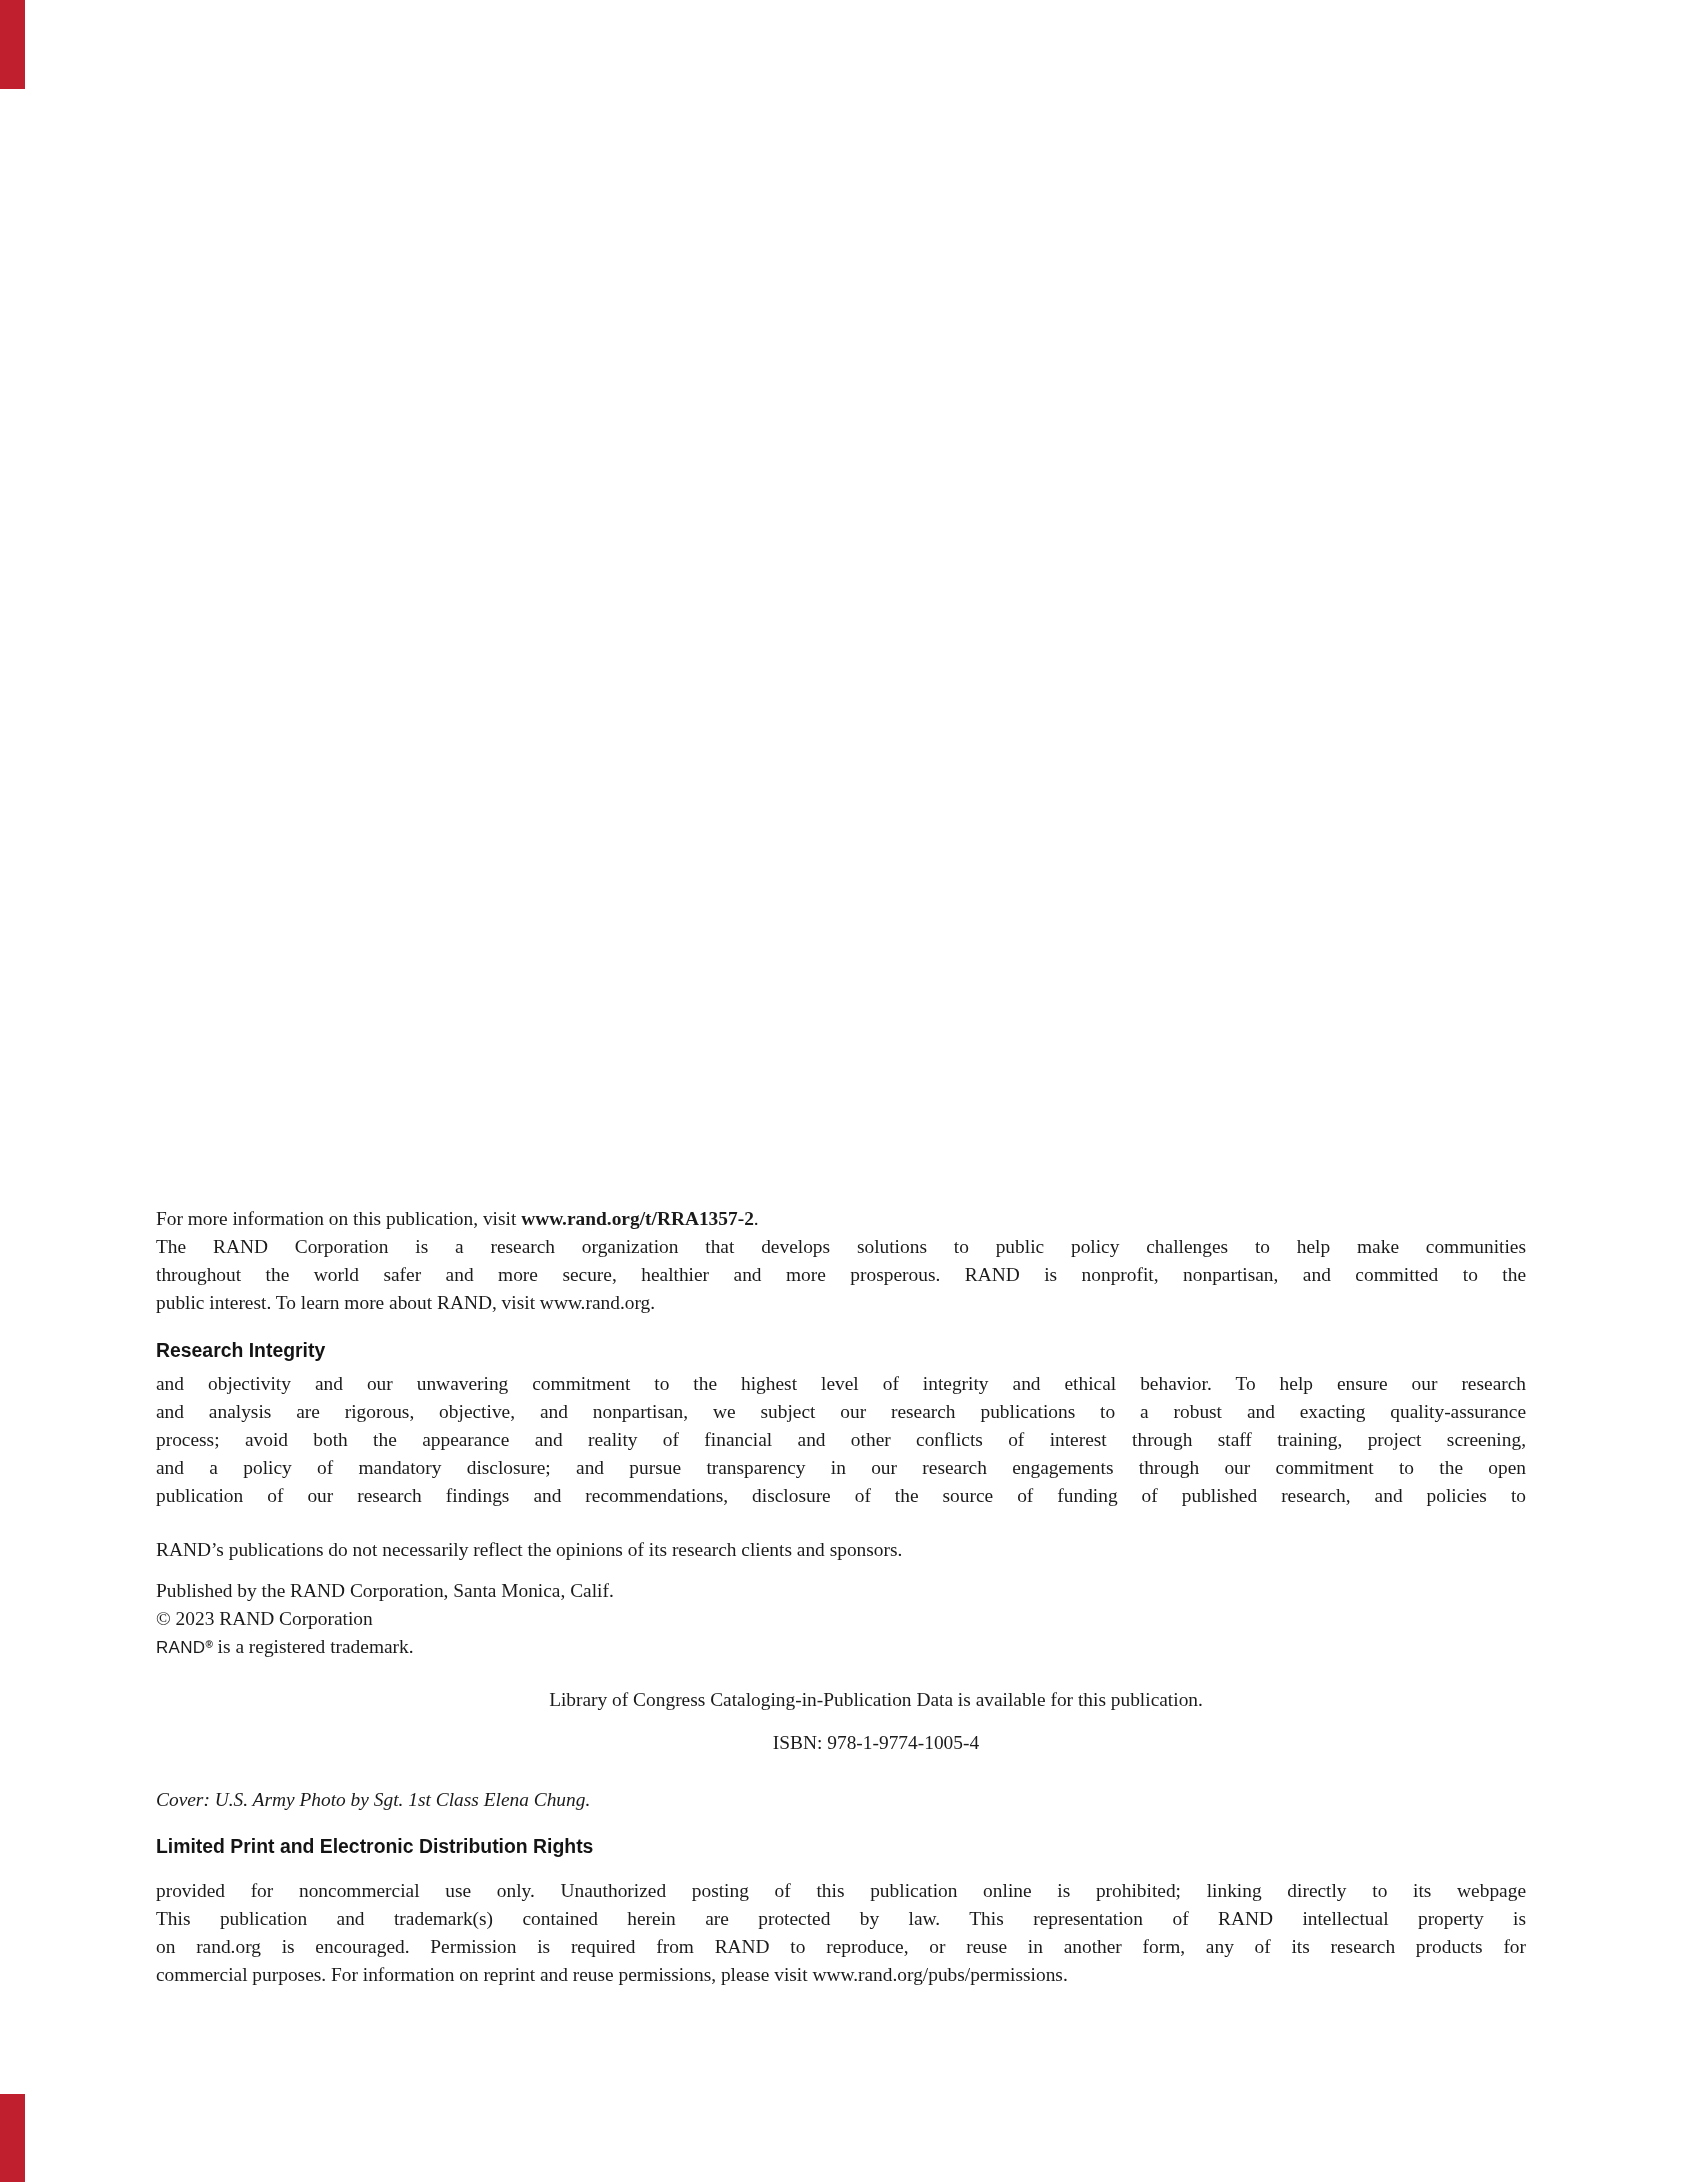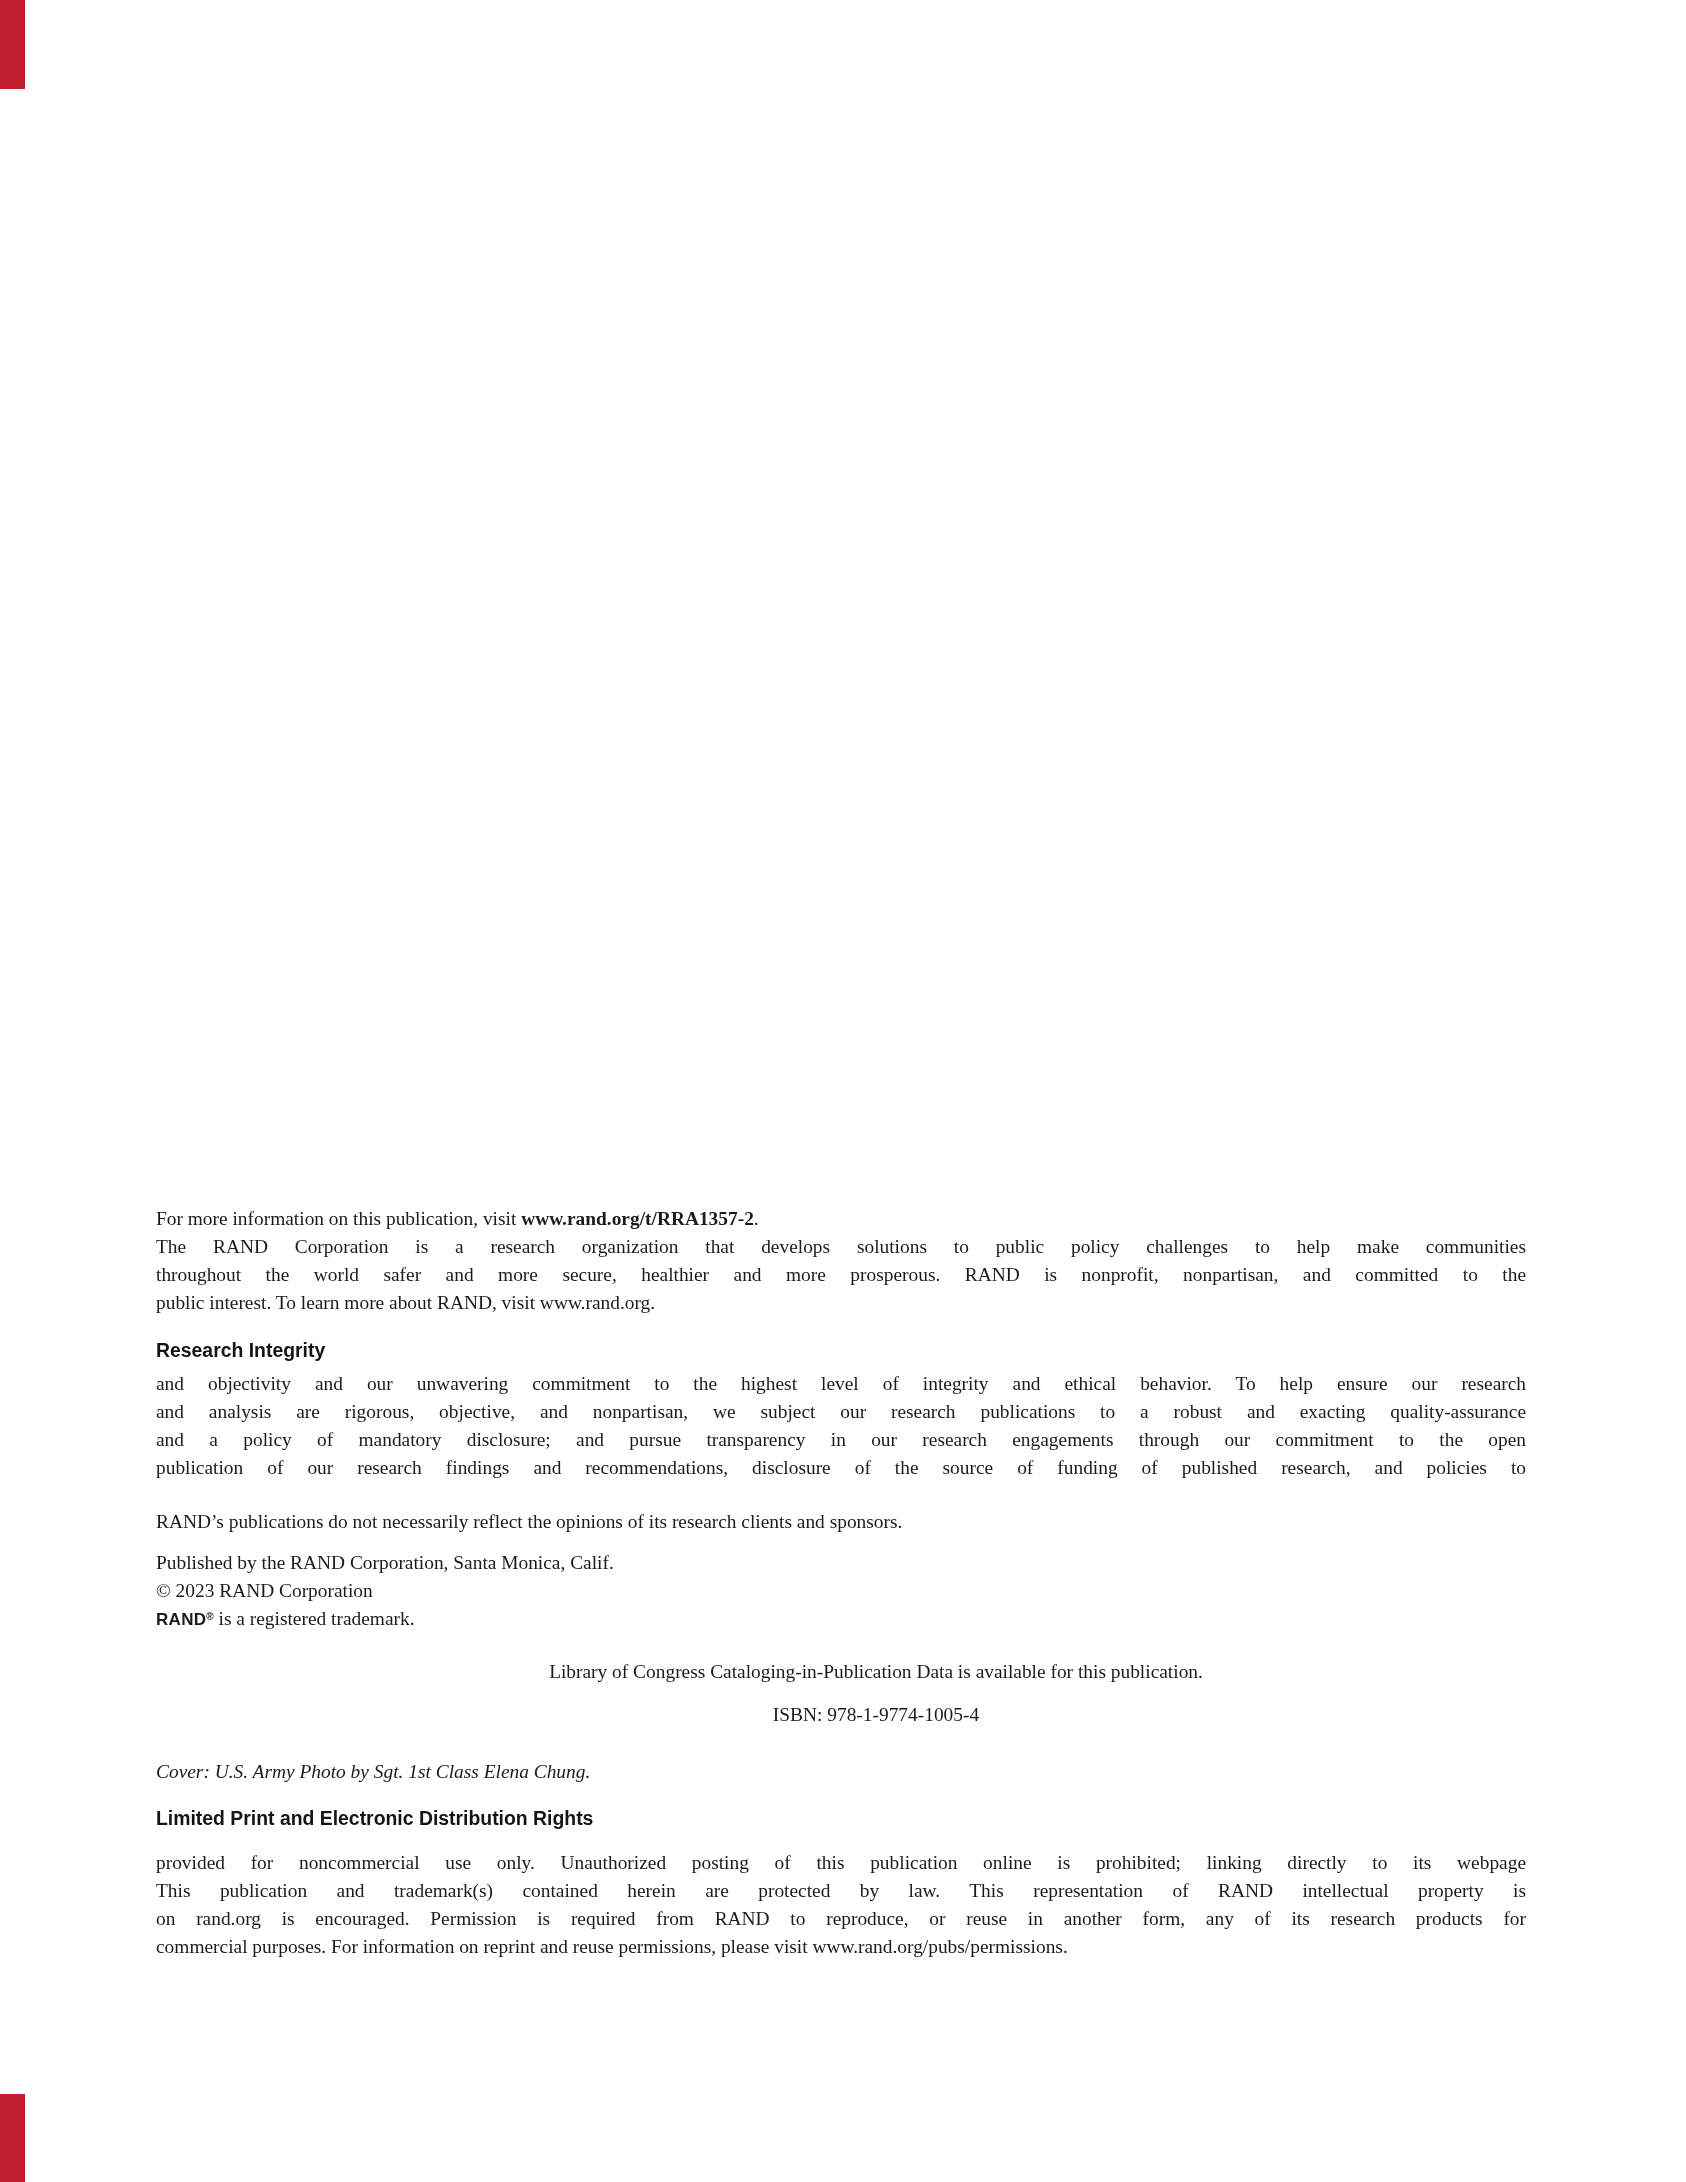--- a/index.html
+++ b/index.html
@@ -46,21 +46,21 @@
   h3.limited  { margin-top: 18.5px; margin-bottom: 18px; }
   .jl { text-align: justify; text-align-last: justify; }
   .ll { text-align: left; }
   .reflect   { margin-top: 26px; }
   .published { margin-top: 13px; }
   .loc  { margin-top: 22px; text-align: center; padding-left: 70px; }
   .isbn { margin-top: 14.8px; text-align: center; padding-left: 70px; }
   .cover { margin-top: 29px; font-style: italic; }
   .wordmark {
     font-family: "Liberation Sans", sans-serif;
-    font-weight: 700;
+    font-weight: 400;
     font-size: 17px;
     letter-spacing: 0.3px;
     font-style: normal;
   }
   .regmark {
     font-family: "Liberation Sans", sans-serif;
     font-weight: 700;
     font-size: 10px;
     position: relative;
     top: -5.5px;
@@ -79,20 +79,21 @@
   <div class="para">
       <div class="jl">The RAND Corporation is a research organization that develops solutions to public policy challenges to help make communities</div>
       <div class="jl">throughout the world safer and more secure, healthier and more prosperous. RAND is nonprofit, nonpartisan, and committed to the</div>
       <div class="ll">public interest. To learn more about RAND, visit www.rand.org.</div>
     </div>
 
   <h3 class="research">Research Integrity</h3>
   <div class="para">
       <div class="jl">and objectivity and our unwavering commitment to the highest level of integrity and ethical behavior. To help ensure our research</div>
       <div class="jl">and analysis are rigorous, objective, and nonpartisan, we subject our research publications to a robust and exacting quality-assurance</div>
+      <div class="jl">process; avoid both the appearance and reality of financial and other conflicts of interest through staff training, project screening,</div>
       <div class="jl">and a policy of mandatory disclosure; and pursue transparency in our research engagements through our commitment to the open</div>
       <div class="jl">publication of our research findings and recommendations, disclosure of the source of funding of published research, and policies to</div>
     </div>
 
   <p class="reflect">RAND’s publications do not necessarily reflect the opinions of its research clients and sponsors.</p>
 
   <div class="published">
     <div>Published by the RAND Corporation, Santa Monica, Calif.</div>
     <div>© 2023 RAND Corporation</div>
     <div><span class="wordmark">RAND</span><span class="regmark">®</span><span> is a registered trademark.</span></div>

